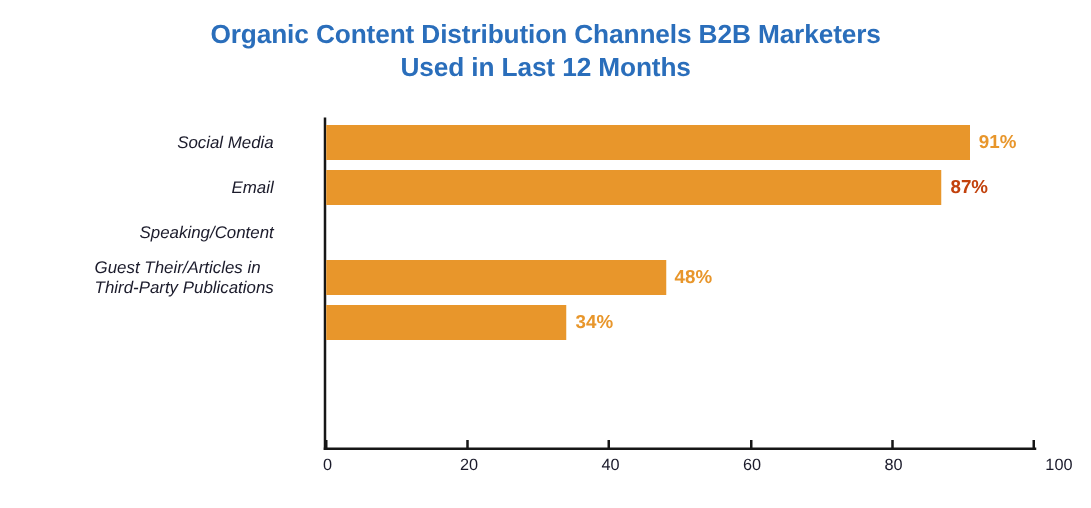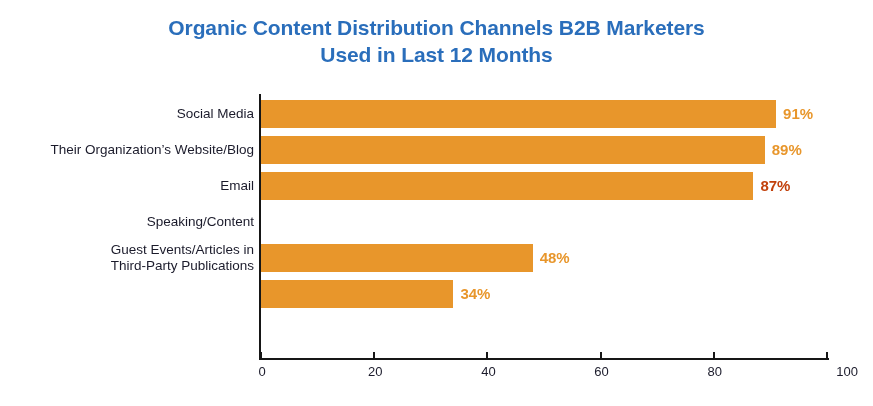--- a/index.html
+++ b/index.html
@@ -74,32 +74,33 @@
     top: 96px;
     width: 873px;
   }
   .row {
     position: relative;
     height: 36px;
     width: 873px;
   }
   .cat-label {
     position: absolute;
-    right: 619px; 
+    right: 654px; 
     top: 0;
     height: 36px;
     display: flex;
     flex-direction: column;
     align-items: flex-start;
     justify-content: center;
     text-align: right;
     color: #1b1b2b;
     font-size: 13.5px;
     line-height: 16px;
     white-space: nowrap;
+    font-style: italic;
   }
   .cat-label span { display: block; }
 
   .bar-wrap {
     position: absolute;
     left: 261px;
     top: 4px;
     height: 28px;
     display: flex;
     align-items: center;
@@ -162,44 +163,35 @@
           <div class="cat-label">
             <span>Social Media</span>
           </div>
           <div class="bar-wrap">
             <div class="bar" style="width: 515.06px; background: rgb(232, 150, 43);"></div>
             <div class="bar-value" style="color: rgb(232, 150, 43);">91%</div>
           </div>
         </div>
         <div class="row">
           <div class="cat-label">
-            <span>Their Organization’s Website/Blog</span>
-          </div>
-          <div class="bar-wrap">
-            <div class="bar" style="width: 503.74px; background: rgb(232, 150, 43);"></div>
-            <div class="bar-value" style="color: rgb(232, 150, 43);">89%</div>
-          </div>
-        </div>
-        <div class="row">
-          <div class="cat-label">
             <span>Email</span>
           </div>
           <div class="bar-wrap">
             <div class="bar" style="width: 492.42px; background: rgb(232, 150, 43);"></div>
             <div class="bar-value" style="color: #c2410c;">87%</div>
           </div>
         </div>
         <div class="row">
           <div class="cat-label">
             <span>Speaking/Content</span>
           </div>
         </div>
         <div class="row">
           <div class="cat-label">
-            <span>Guest Events/Articles in</span>
+            <span>Guest Their/Articles in</span>
             <span>Third-Party Publications</span>
           </div>
           <div class="bar-wrap">
             <div class="bar" style="width: 271.68px; background: rgb(232, 150, 43);"></div>
             <div class="bar-value" style="color: rgb(232, 150, 43);">48%</div>
           </div>
         </div>
         <div class="row">
           <div class="bar-wrap">
             <div class="bar" style="width: 192.44px; background: rgb(232, 150, 43);"></div>

